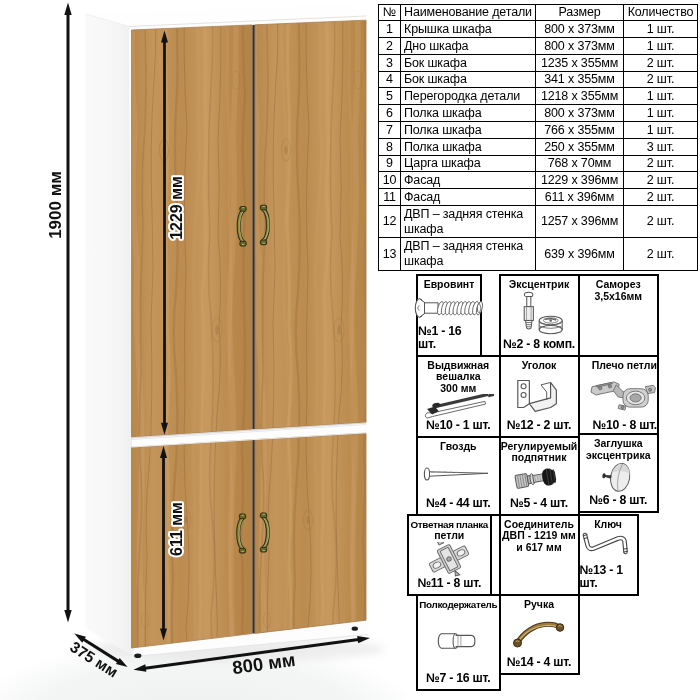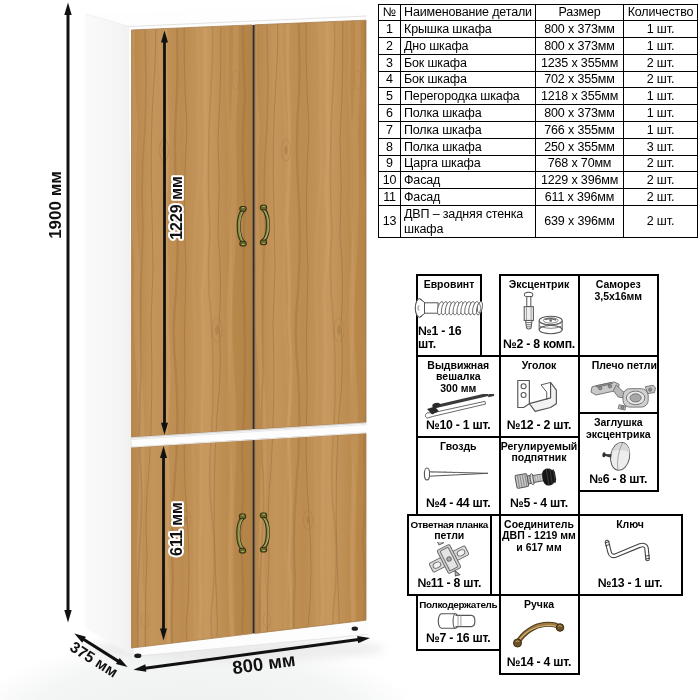--- a/index.html
+++ b/index.html
@@ -202,26 +202,26 @@
         </tr>
         <tr>
           <td class="c n">3</td>
           <td>Бок шкафа</td>
           <td class="c">1235 х 355мм</td>
           <td class="c">2 шт.</td>
         </tr>
         <tr>
           <td class="c n">4</td>
           <td>Бок шкафа</td>
-          <td class="c">702 х 355мм</td>
+          <td class="c">341 х 355мм</td>
           <td class="c">2 шт.</td>
         </tr>
         <tr>
           <td class="c n">5</td>
-          <td>Перегородка шкафа</td>
+          <td>Перегородка детали</td>
           <td class="c">1218 х 355мм</td>
           <td class="c">1 шт.</td>
         </tr>
         <tr>
           <td class="c n">6</td>
           <td>Полка шкафа</td>
           <td class="c">800 х 373мм</td>
           <td class="c">1 шт.</td>
         </tr>
         <tr>
@@ -245,20 +245,26 @@
         <tr>
           <td class="c n">10</td>
           <td>Фасад</td>
           <td class="c">1229 х 396мм</td>
           <td class="c">2 шт.</td>
         </tr>
         <tr>
           <td class="c n">11</td>
           <td>Фасад</td>
           <td class="c">611 х 396мм</td>
+          <td class="c">2 шт.</td>
+        </tr>
+        <tr class="dbl">
+          <td class="c n">12</td>
+          <td>ДВП – задняя стенка шкафа</td>
+          <td class="c">1257 х 396мм</td>
           <td class="c">2 шт.</td>
         </tr>
         <tr class="dbl">
           <td class="c n">13</td>
           <td>ДВП – задняя стенка шкафа</td>
           <td class="c">639 х 396мм</td>
           <td class="c">2 шт.</td>
         </tr>
       </tbody>
     </table>
@@ -406,21 +412,21 @@
 <rect x="22.5" y="11.5" width="12" height="7" fill="#cfcfcf" stroke="#555" stroke-width="1"></rect>
 <path d="M24.5 12 v6 M27 12 v6 M29.5 12 v6 M32 12 v6" stroke="#999" stroke-width=".8"></path>
 <path d="M34.5 8 q3.5 -1.5 6 0 l2.5 1.5 q2 .8 2 2.5 v7.5 q0 1.8 -2 2.6 l-2.5 1.4 q-2.5 1.5 -6 0 q-2.8 -1.6 -2.8 -7.8 t2.8 -7.7 Z" fill="#161616"></path>
 <path d="M37 7.3 v16.5 M40.5 7.5 v16 M43.8 9 v13.5" stroke="#3a3a3a" stroke-width="1.1"></path>
 </g>
 </svg>
       </div>
       <div class="q">№5 - 4 шт.</div>
     </div>
 
-<div class="hwc" style="left:577.5px;top:412px;width:81.5px;height:80.0px;">
+<div class="hwc" style="left:577.5px;top:433px;width:81.5px;height:80.0px;">
       <div class="t">Заглушка<br>эксцентрика</div>
       <div class="i">
         <svg width="42" height="38" viewBox="0 0 42 38">
 <g transform="rotate(10 21 19)">
 <ellipse cx="23" cy="18" rx="9.5" ry="14" fill="#ededed" stroke="#666" stroke-width="1.1"></ellipse>
 <path d="M14 15 a9.5 14 0 0 1 18 -2 q-8 -4 -18 2 Z" fill="#d8d8d8" stroke="none"></path>
 <path d="M23 4.5 q-4 13 0 27" stroke="#999" stroke-width=".8" fill="none"></path>
 <path d="M14.2 17.5 l-7 1 q-1.8 .8 0 1.6 l7 .9 Z" fill="#3a3a3a"></path>
 <ellipse cx="6.8" cy="19.2" rx="1.6" ry="2.6" fill="#2e2e2e"></ellipse>
 </g>
@@ -462,34 +468,34 @@
 <path d="M6 21 l0 4.5 7 3 0 -4.5 Z" fill="#e8e8e8"></path>
 <path d="M11 30 L65 11.5 l7 2 L18 33 Z" fill="#f6f6f6"></path>
 <path d="M11 30 l0 4.5 7 3 0 -4.5 Z" fill="#e8e8e8"></path>
 <path d="M67 4.5 v4 M72 13.5 v4" stroke-width=".9"></path>
 </g>
 </svg>
       </div>
       <div class="q">№12 - 2 шт.</div>
     </div>
 
-<div class="hwc" style="left:577.5px;top:513.5px;width:105px;height:82.5px;">
+<div class="hwc" style="left:577.5px;top:513.5px;width:61px;height:82.5px;">
       <div class="t">Ключ</div>
       <div class="i">
         <svg width="62" height="34" viewBox="0 0 62 34">
 <path d="M8 5 l2.5 10 q1.2 5 6 3.6 L41 8.5 q5.5 -1.6 6.5 2.5 l1 11" fill="none" stroke="#444" stroke-width="4.6" stroke-linecap="round"></path>
 <path d="M8 5 l2.5 10 q1.2 5 6 3.6 L41 8.5 q5.5 -1.6 6.5 2.5 l1 11" fill="none" stroke="#fff" stroke-width="2.4" stroke-linecap="round"></path>
 <path d="M5.8 5.9 l4.6 -1.4 M6.5 8.8 l4.6 -1.4" stroke="#444" stroke-width="1"></path>
 <path d="M46.3 19.2 l4.4 -0.8 M46.6 22 l4.4 -0.8" stroke="#444" stroke-width="1"></path>
 </svg>
       </div>
       <div class="q">№13 - 1 шт.</div>
     </div>
 
-<div class="hwc" style="left:416px;top:594px;width:84.5px;height:57px;">
+<div class="hwc" style="left:416px;top:594px;width:84.5px;height:97px;">
       <div class="t"><span class="sm">Полкодержатель</span></div>
       <div class="i">
         <svg width="56" height="24" viewBox="0 0 58 24">
 <ellipse cx="12" cy="12" rx="3.4" ry="7.5" fill="#fff" stroke="#555" stroke-width="1.2"></ellipse>
 <path d="M12 4.5 h14 v15 h-14" fill="#fff" stroke="#555" stroke-width="1.2"></path>
 <ellipse cx="26.5" cy="12" rx="2.6" ry="7.5" fill="#fff" stroke="#555" stroke-width="1.1"></ellipse>
 <path d="M26.5 6.2 h16 q4 0 4 5.8 t-4 5.8 h-16" fill="#fff" stroke="#555" stroke-width="1.2"></path>
 <path d="M29 6.2 v11.6 M32 6.2 v11.6" stroke="#888" stroke-width=".8"></path>
 </svg>
       </div>

